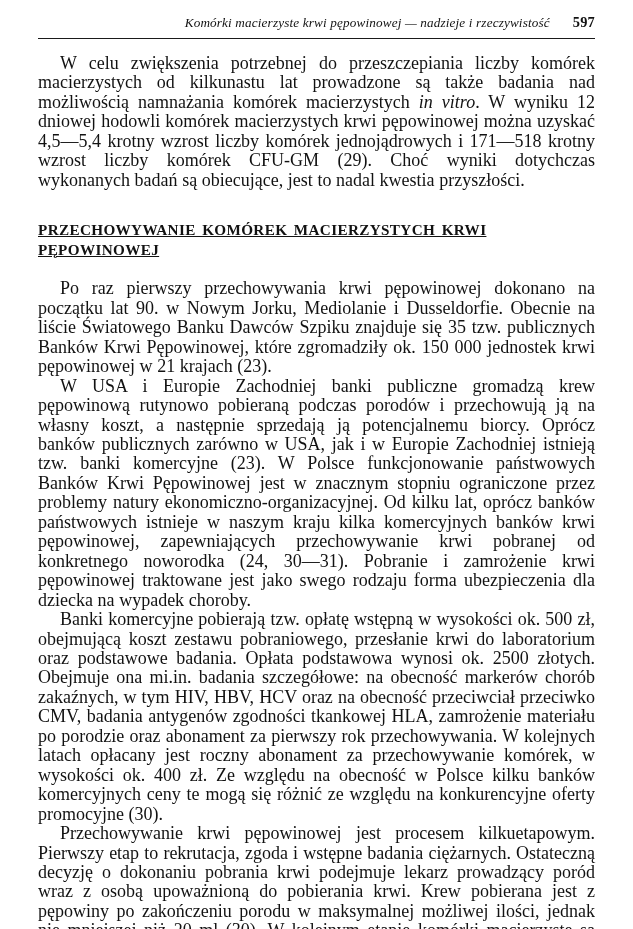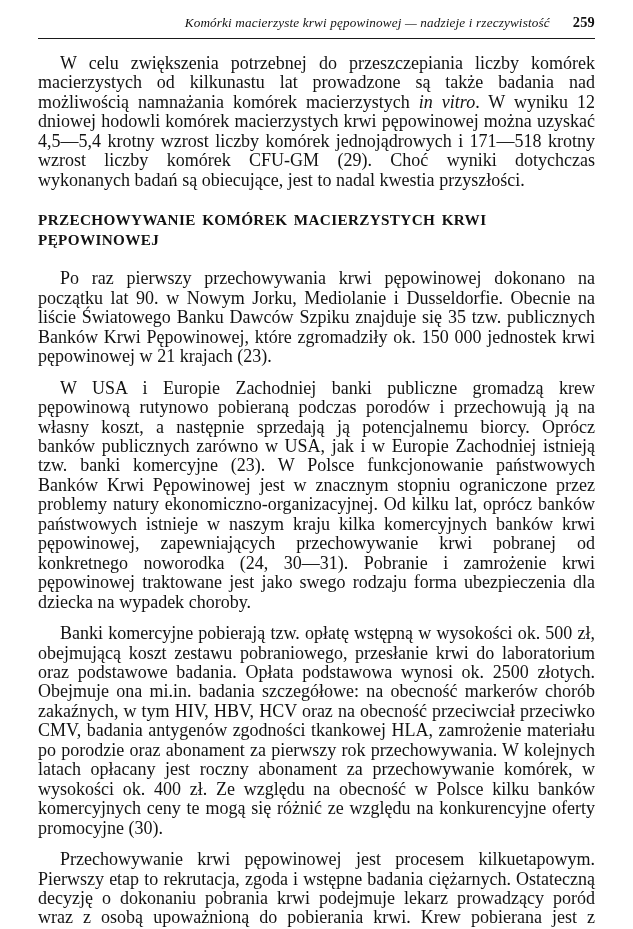--- a/index.html
+++ b/index.html
@@ -69,55 +69,56 @@
     margin: 0;
     font-size: 18px;
     line-height: 19.45px;
     text-align: justify;
     text-align-last: left;
     text-indent: 22px;
     word-spacing: 0.1px;
     hyphens: manual;
   }
   p.para + p.para {
-    margin-top: 12px;
+    margin-top: 0;
   }
 
   
   .para-gap-top {
     margin-top: 2px !important;
   }
 
   h2.section-heading {
     margin: 0;
     font-size: 15.2px;
     font-weight: bold;
     line-height: 19.6px;
     letter-spacing: 0.35px;
     text-indent: 0;
     text-align: left;
     word-spacing: 2.4px;
   }
   .heading-wrap {
-    margin-top: 20px;
+    margin-top: 30px;
+    text-decoration: underline;
   }
   .after-heading {
     margin-top: 20px !important;
   }
 
   i.lat { font-style: italic; }
 </style>
 </head>
 <body>
 
 <div class="page">
 
   <div class="running-head">
     <span class="running-head-title">Komórki macierzyste krwi pępowinowej  —  nadzieje i rzeczywistość</span>
-    <span class="running-head-folio">259</span>
+    <span class="running-head-folio">597</span>
   </div>
 
   <div class="head-rule"></div>
 
   <div class="content">
 
     <p class="para para-gap-top"><span>W celu zwiększenia potrzebnej do przeszczepiania liczby komórek macierzystych od kilkunastu lat prowadzone są także badania nad możliwością namnażania komórek macierzystych </span><i class="lat">in vitro</i><span>. W wyniku 12 dniowej hodowli komórek macierzystych krwi pępowinowej można uzyskać 4,5—5,4 krotny wzrost liczby komórek jednojądrowych i 171—518 krotny wzrost liczby komórek CFU-GM (29). Choć wyniki dotychczas wykonanych badań są obiecujące, jest to nadal kwestia przyszłości.</span></p>
 
     <div class="heading-wrap">
       <h2 class="section-heading">PRZECHOWYWANIE KOMÓREK MACIERZYSTYCH KRWI PĘPOWINOWEJ</h2>

